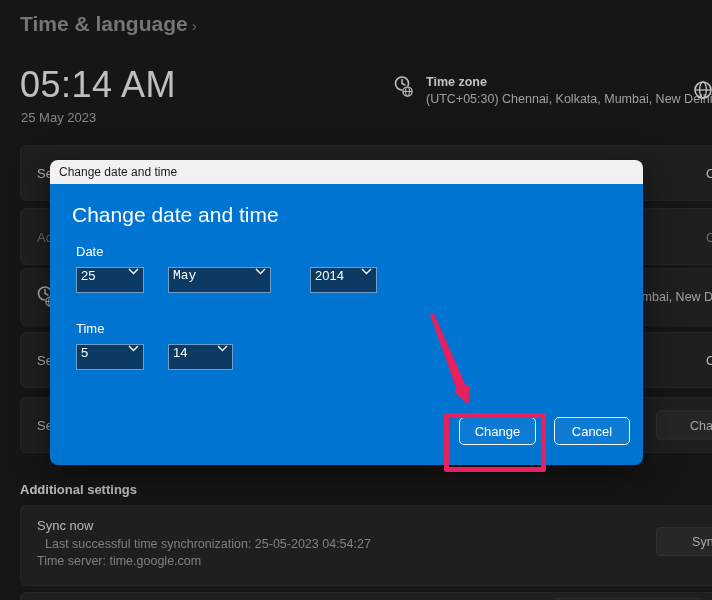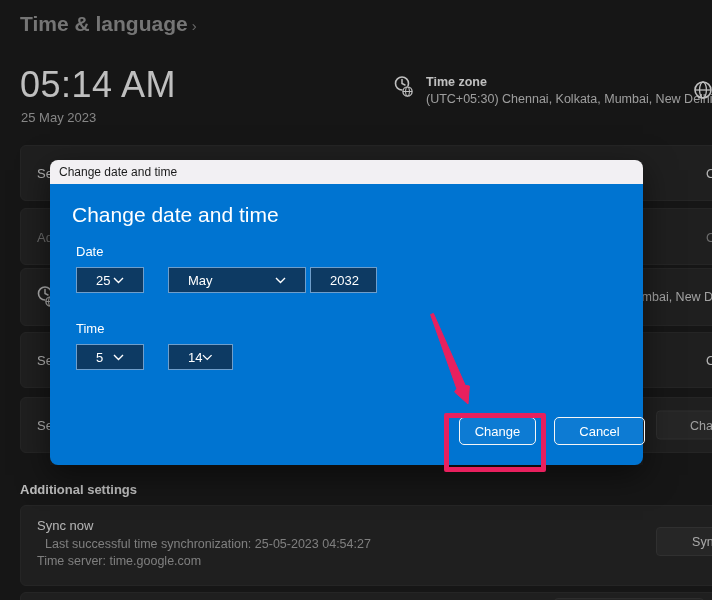--- a/index.html
+++ b/index.html
@@ -41,21 +41,21 @@
 
   
   .smoke { position:absolute; inset:0; background:rgba(0,0,0,0.25); z-index:5; }
 
   
   .dialog { position:absolute; left:50px; top:160px; width:593px; z-index:10; box-shadow:0 10px 30px rgba(0,0,0,0.5); border-radius:0; }
   .dialog-titlebar { height:24px; background:#f2f0f3; border-radius:8px 8px 0 0; display:flex; align-items:center; padding-left:9px; font-size:12px; color:#1b1b1b; }
   .dialog-body { position:relative; height:281px; background:#0074d1; border-radius:0 0 8px 8px; }
   .dialog-heading { position:absolute; left:22px; top:19px; font-size:21px; font-weight:400; color:#ffffff; }
   .field-label { position:absolute; font-size:13px; color:#ffffff; }
-  .select { position:absolute; height:26px; background:#0d3a63; border:1.5px solid #6f9ecb; color:#ffffff; font-size:13px; display:flex; align-items:center; justify-content:space-between; padding:0 19px; }
+  .select { position:absolute; height:26px; background:#0d3a63; border:1.5px solid #6f9ecb; color:#ffffff; font-size:13px; display:flex; align-items:flex-start; justify-content:space-between; padding:0 4px; }
   .dlg-btn { position:absolute; top:233px; height:28px; background:rgba(255,255,255,0.05); border:1.5px solid #f5f5f5; border-radius:5px; color:#ffffff; font-size:13px; display:flex; align-items:center; justify-content:center; }
 
   
   .anno-rect { position:absolute; left:444px; top:413px; width:102px; height:59px; border:5px solid #e8205e; border-radius:2px; z-index:30; pointer-events:none; }
   .anno-svg { position:absolute; inset:0; z-index:30; pointer-events:none; }
 
   svg { display:block; }
 </style>
 </head>
 <body>
@@ -153,28 +153,28 @@
     <div class="dialog-heading">Change date and time</div>
 
     <div class="field-label" style="left:26px;top:60px;">Date</div>
 
     <div class="select" style="left:26px;top:83px;width:68px;">
       <span>25</span>
       <svg width="11" height="7" viewBox="0 0 11 7">
           <polyline points="1,1 5.5,5.5 10,1" fill="none" stroke="#ffffff" stroke-width="1.4"></polyline>
         </svg>
     </div>
-    <div class="select" style="left:118px;top:83px;width:138px;">
+    <div class="select" style="left:118px;top:83px;width:103px;font-family:Liberation Mono, monospace;">
       <span>May</span>
       <svg width="11" height="7" viewBox="0 0 11 7">
           <polyline points="1,1 5.5,5.5 10,1" fill="none" stroke="#ffffff" stroke-width="1.4"></polyline>
         </svg>
     </div>
     <div class="select" style="left:260px;top:83px;width:67px;">
-      <span>2032</span>
+      <span>2014</span>
       <svg width="11" height="7" viewBox="0 0 11 7">
           <polyline points="1,1 5.5,5.5 10,1" fill="none" stroke="#ffffff" stroke-width="1.4"></polyline>
         </svg>
     </div>
 
     <div class="field-label" style="left:26px;top:137px;">Time</div>
 
     <div class="select" style="left:26px;top:160px;width:68px;">
       <span>5</span>
       <svg width="11" height="7" viewBox="0 0 11 7">
@@ -182,20 +182,20 @@
         </svg>
     </div>
     <div class="select" style="left:118px;top:160px;width:65px;">
       <span>14</span>
       <svg width="11" height="7" viewBox="0 0 11 7">
           <polyline points="1,1 5.5,5.5 10,1" fill="none" stroke="#ffffff" stroke-width="1.4"></polyline>
         </svg>
     </div>
 
     <div class="dlg-btn" style="left:409px;width:77px;">Change</div>
-    <div class="dlg-btn" style="left:504px;width:91px;">Cancel</div>
+    <div class="dlg-btn" style="left:504px;width:76px;">Cancel</div>
   </div>
 </div>
 
 <div class="anno-rect"></div>
 <svg class="anno-svg" width="712" height="600" viewBox="0 0 712 600">
   <polygon points="430.6,314.6 433.4,313.4 465.2,385.3 469.4,386 468,404 454.6,392 456.8,388.7" fill="#e8205e" stroke="#e8205e" stroke-width="1" stroke-linejoin="round"></polygon>
 </svg>
 
 </body></html>

